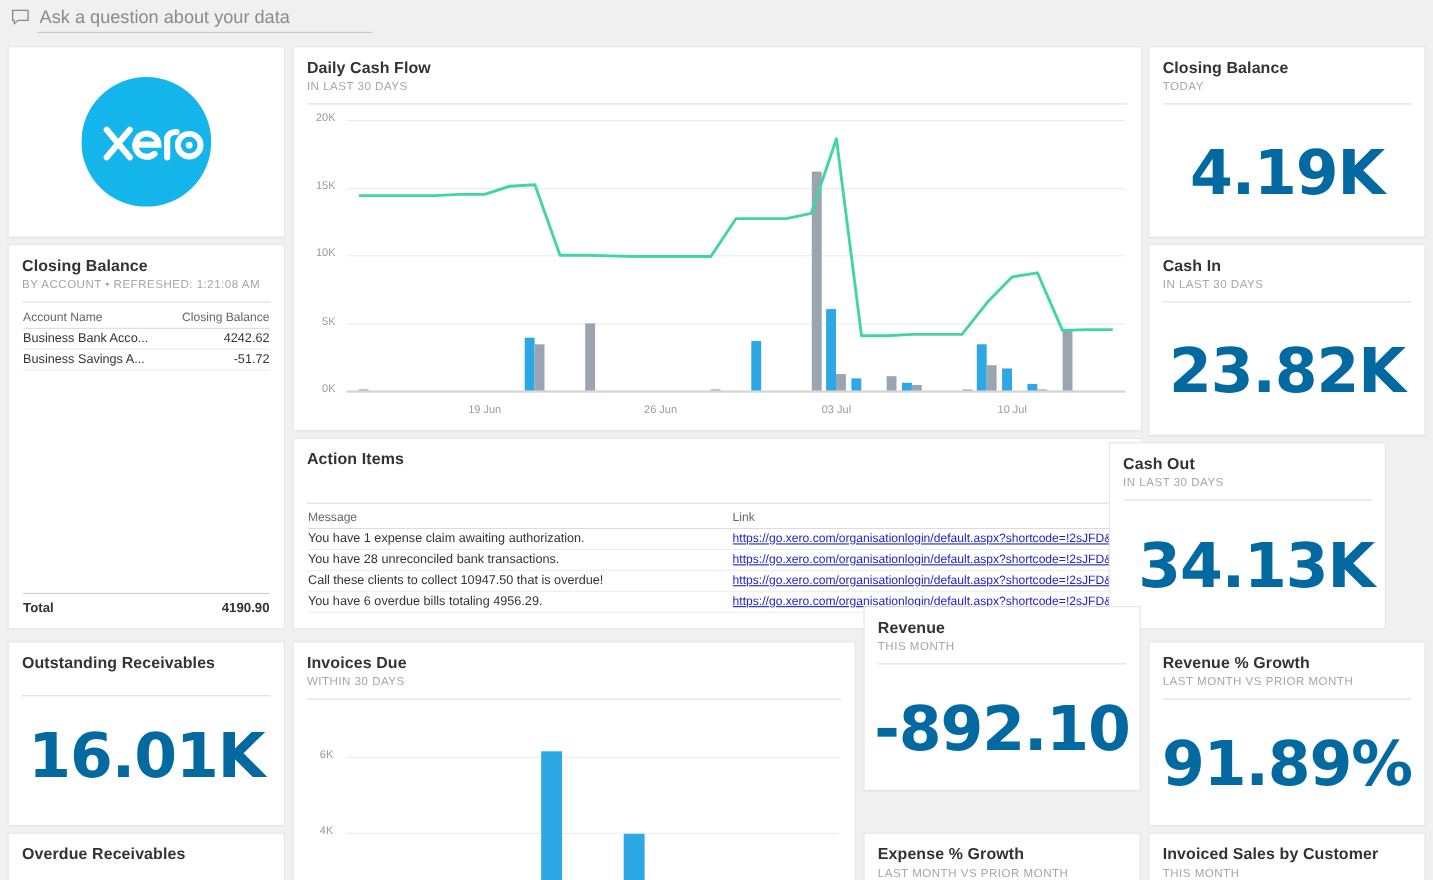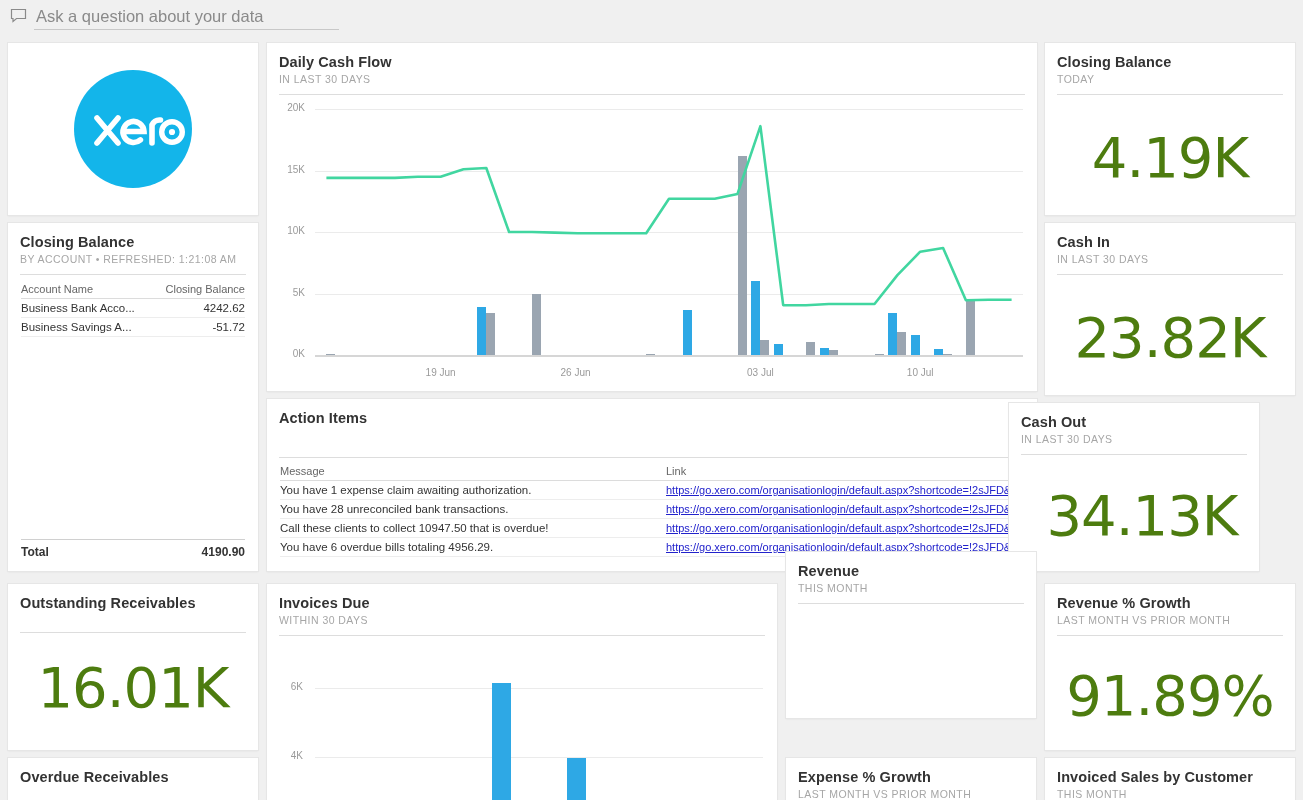--- a/index.html
+++ b/index.html
@@ -43,21 +43,21 @@
   }
   .tile-sub {
     font-size: 10.5px; color: #a6a6a6; letter-spacing: 0.45px;
     margin-top: 2px; line-height: 13px; text-transform: uppercase;
   }
   .head-rule { border-bottom: 1px solid #ddd; margin-top: 8px; }
 
   
   .kpi-wrap { display: flex; align-items: center; justify-content: center; }
   .kpi-value {
-    font-size: 56px; color: #4d7c0f; font-weight: 400;
+    font-size: 56px; color: #0369a1; font-weight: 700;
     letter-spacing: -1px; line-height: 1; white-space: nowrap;
     font-family: "DejaVu Sans", sans-serif;
   }
 
   
   #logo-tile { display: flex; align-items: center; justify-content: center; }
 
   
   .cb-table { width: 100%; border-collapse: collapse; font-size: 11.5px; color: #333; }
   .cb-table th {
@@ -203,21 +203,21 @@
       <div class="bar" style="left:621.4px; width:9px; height:41.6px; bottom:36px; background:#2ea8e5;"></div>
       <div class="bar" style="left:630.4px; width:9px; height:23.4px; bottom:36px; background:#9aa5b1;"></div>
       <div class="bar" style="left:644.2px; width:9px; height:19.7px; bottom:36px; background:#2ea8e5;"></div>
       <div class="bar" style="left:667.1px; width:9px; height:6.2px; bottom:36px; background:#2ea8e5;"></div>
       <div class="bar" style="left:676.1px; width:9px; height:1.5px; bottom:36px; background:#9aa5b1;"></div>
       <div class="bar" style="left:698.9px; width:9px; height:54.1px; bottom:36px; background:#9aa5b1;"></div>
       <svg width="770" height="296" style="position:absolute; left:0; top:0; pointer-events:none;">
         <path d="M59.4 82.9 L82.3 82.9 L105.1 82.9 L127.9 82.9 L150.8 81.7 L173.6 81.7 L196.5 74.3 L219.3 73.0 L242.1 137.0 L265.0 137.0 L287.8 137.6 L310.6 138.2 L333.5 138.2 L356.3 138.2 L379.2 138.2 L402.0 103.8 L424.8 103.8 L447.7 103.8 L470.5 98.9 L493.4 31.2 L516.2 210.2 L539.0 210.2 L561.9 209.0 L584.7 209.0 L607.5 209.0 L630.4 180.1 L653.2 156.7 L676.1 153.0 L698.9 205.3 L721.7 204.7 L744.6 204.7 " fill="none" stroke="#41d6a0" stroke-width="2.6" stroke-linejoin="round"></path>
       </svg>
       <div class="axis-label" style="left:133.6px; width:80px; text-align:center; top:272px;">19 Jun</div>
-      <div class="axis-label" style="left:293.5px; width:80px; text-align:left; top:272px;">26 Jun</div>
+      <div class="axis-label" style="left:293.5px; width:80px; text-align:center; top:272px;">26 Jun</div>
       <div class="axis-label" style="left:453.4px; width:80px; text-align:center; top:272px;">03 Jul</div>
       <div class="axis-label" style="left:613.2px; width:80px; text-align:center; top:272px;">10 Jul</div>
     </div>
 </div>
 
 <div class="tile" style="left:267px; top:399px; width:770px; height:172px;">
   <div class="tile-head" style="padding-bottom:0;">
     <div class="tile-title">Action Items</div>
     <div class="head-rule" style="margin-top:30px;"></div>
   </div>
@@ -327,20 +327,23 @@
       <div style="position:absolute; left:299.8px; width:19px; top:121.5px; height:136.5px; background:#2ea8e5;"></div>
     </div>
 </div>
 
 <div class="tile" style="left:786px; top:552px; width:250px; height:166px;">
   <div class="tile-head">
     <div class="tile-title">Revenue</div>
     <div class="tile-sub">THIS MONTH</div>
     <div class="head-rule"></div>
   </div>
+  <div class="kpi-wrap" style="height:120px;">
+    <span class="kpi-value">-892.10</span>
+  </div>
 </div>
 
 <div class="tile" style="left:786px; top:758px; width:250px; height:60px;">
   <div class="tile-head">
     <div class="tile-title">Expense % Growth</div>
     <div class="tile-sub">LAST MONTH VS PRIOR MONTH</div>
   </div>
 </div>
 
 <div class="tile" style="left:1045px; top:584px; width:250px; height:166px;">

